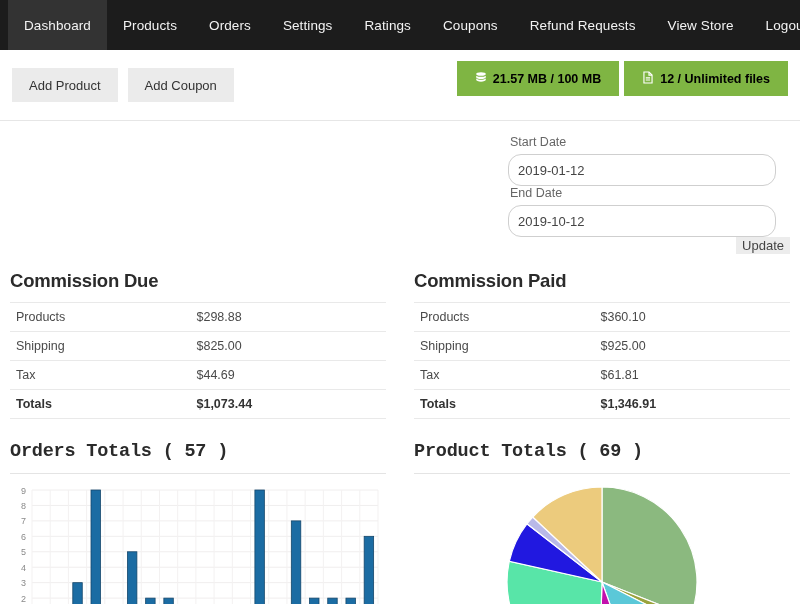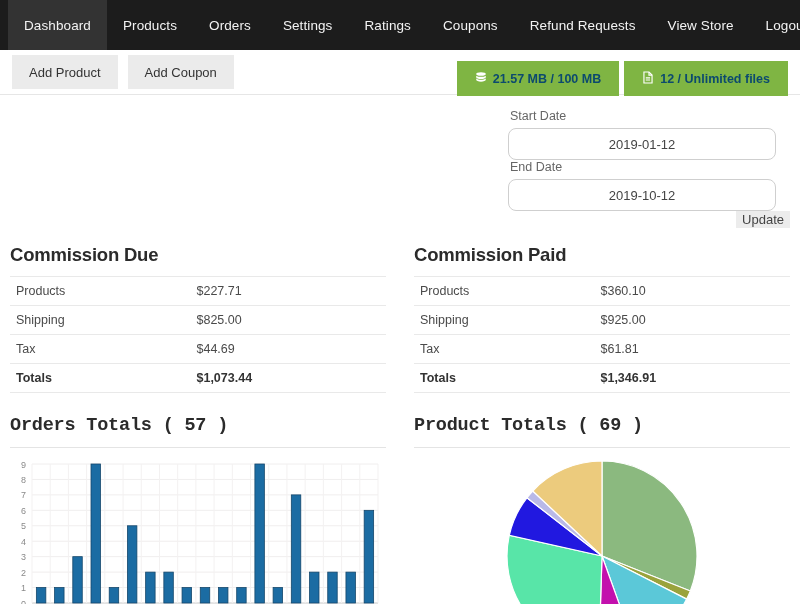--- a/index.html
+++ b/index.html
@@ -27,41 +27,41 @@
     font-size: 13.5px;
     letter-spacing: .1px;
     cursor: pointer;
     white-space: nowrap;
   }
   .nav-item.active { background: #333333; }
 
   
   .toolbar {
     position: relative;
-    height: 45px;
+    height: 71px;
     padding: 0 12px;
     display: flex;
     align-items: center;
     border-bottom: 1px solid #e6e6e6;
   }
   .btn-light {
     background: #ebebeb;
     color: #333;
     font-size: 13px;
     border: none;
     height: 34px;
     padding: 0 17px;
     margin-right: 10px;
     cursor: pointer;
     font-family: inherit;
   }
   .badges { position: absolute; right: 12px; top: 11px; display: flex; }
   .badge {
     background: #7fb543;
-    color: #0c4a6e;
+    color: #000000;
     font-size: 12.5px;
     font-weight: bold;
     height: 35px;
     display: flex; align-items: center; justify-content: center;
     padding: 0 18px;
     cursor: pointer;
   }
   .badge + .badge { margin-left: 5px; }
   .badge svg { margin-right: 6px; }
 
@@ -82,22 +82,21 @@
   }
   .date-input {
     width: 100%;
     height: 32px;
     border: 1px solid #cfcfcf;
     background: #fff;
     font-size: 13px;
     color: #444;
     padding: 0 9px;
     font-family: inherit;
-    border-radius: 8px;
-    text-align: center;
+    border-radius: 13px;
   }
   .update-btn {
     flex: 1;
     height: 32px;
     background: #ececec;
     border: none;
     font-size: 13px;
     color: #444;
     cursor: pointer;
     font-family: inherit;
@@ -212,21 +211,21 @@
   <button class="update-btn">Update</button>
 </div>
 
 <div class="cols">
   <div class="col">
     <h2 class="sec-title">Commission Due</h2>
     <table class="ctab">
       <tbody id="due-rows">
           <tr>
             <td>Products</td>
-            <td class="val">$227.71</td>
+            <td class="val">$298.88</td>
           </tr>
           <tr>
             <td>Shipping</td>
             <td class="val">$825.00</td>
           </tr>
           <tr>
             <td>Tax</td>
             <td class="val">$44.69</td>
           </tr>
           <tr class="total">

